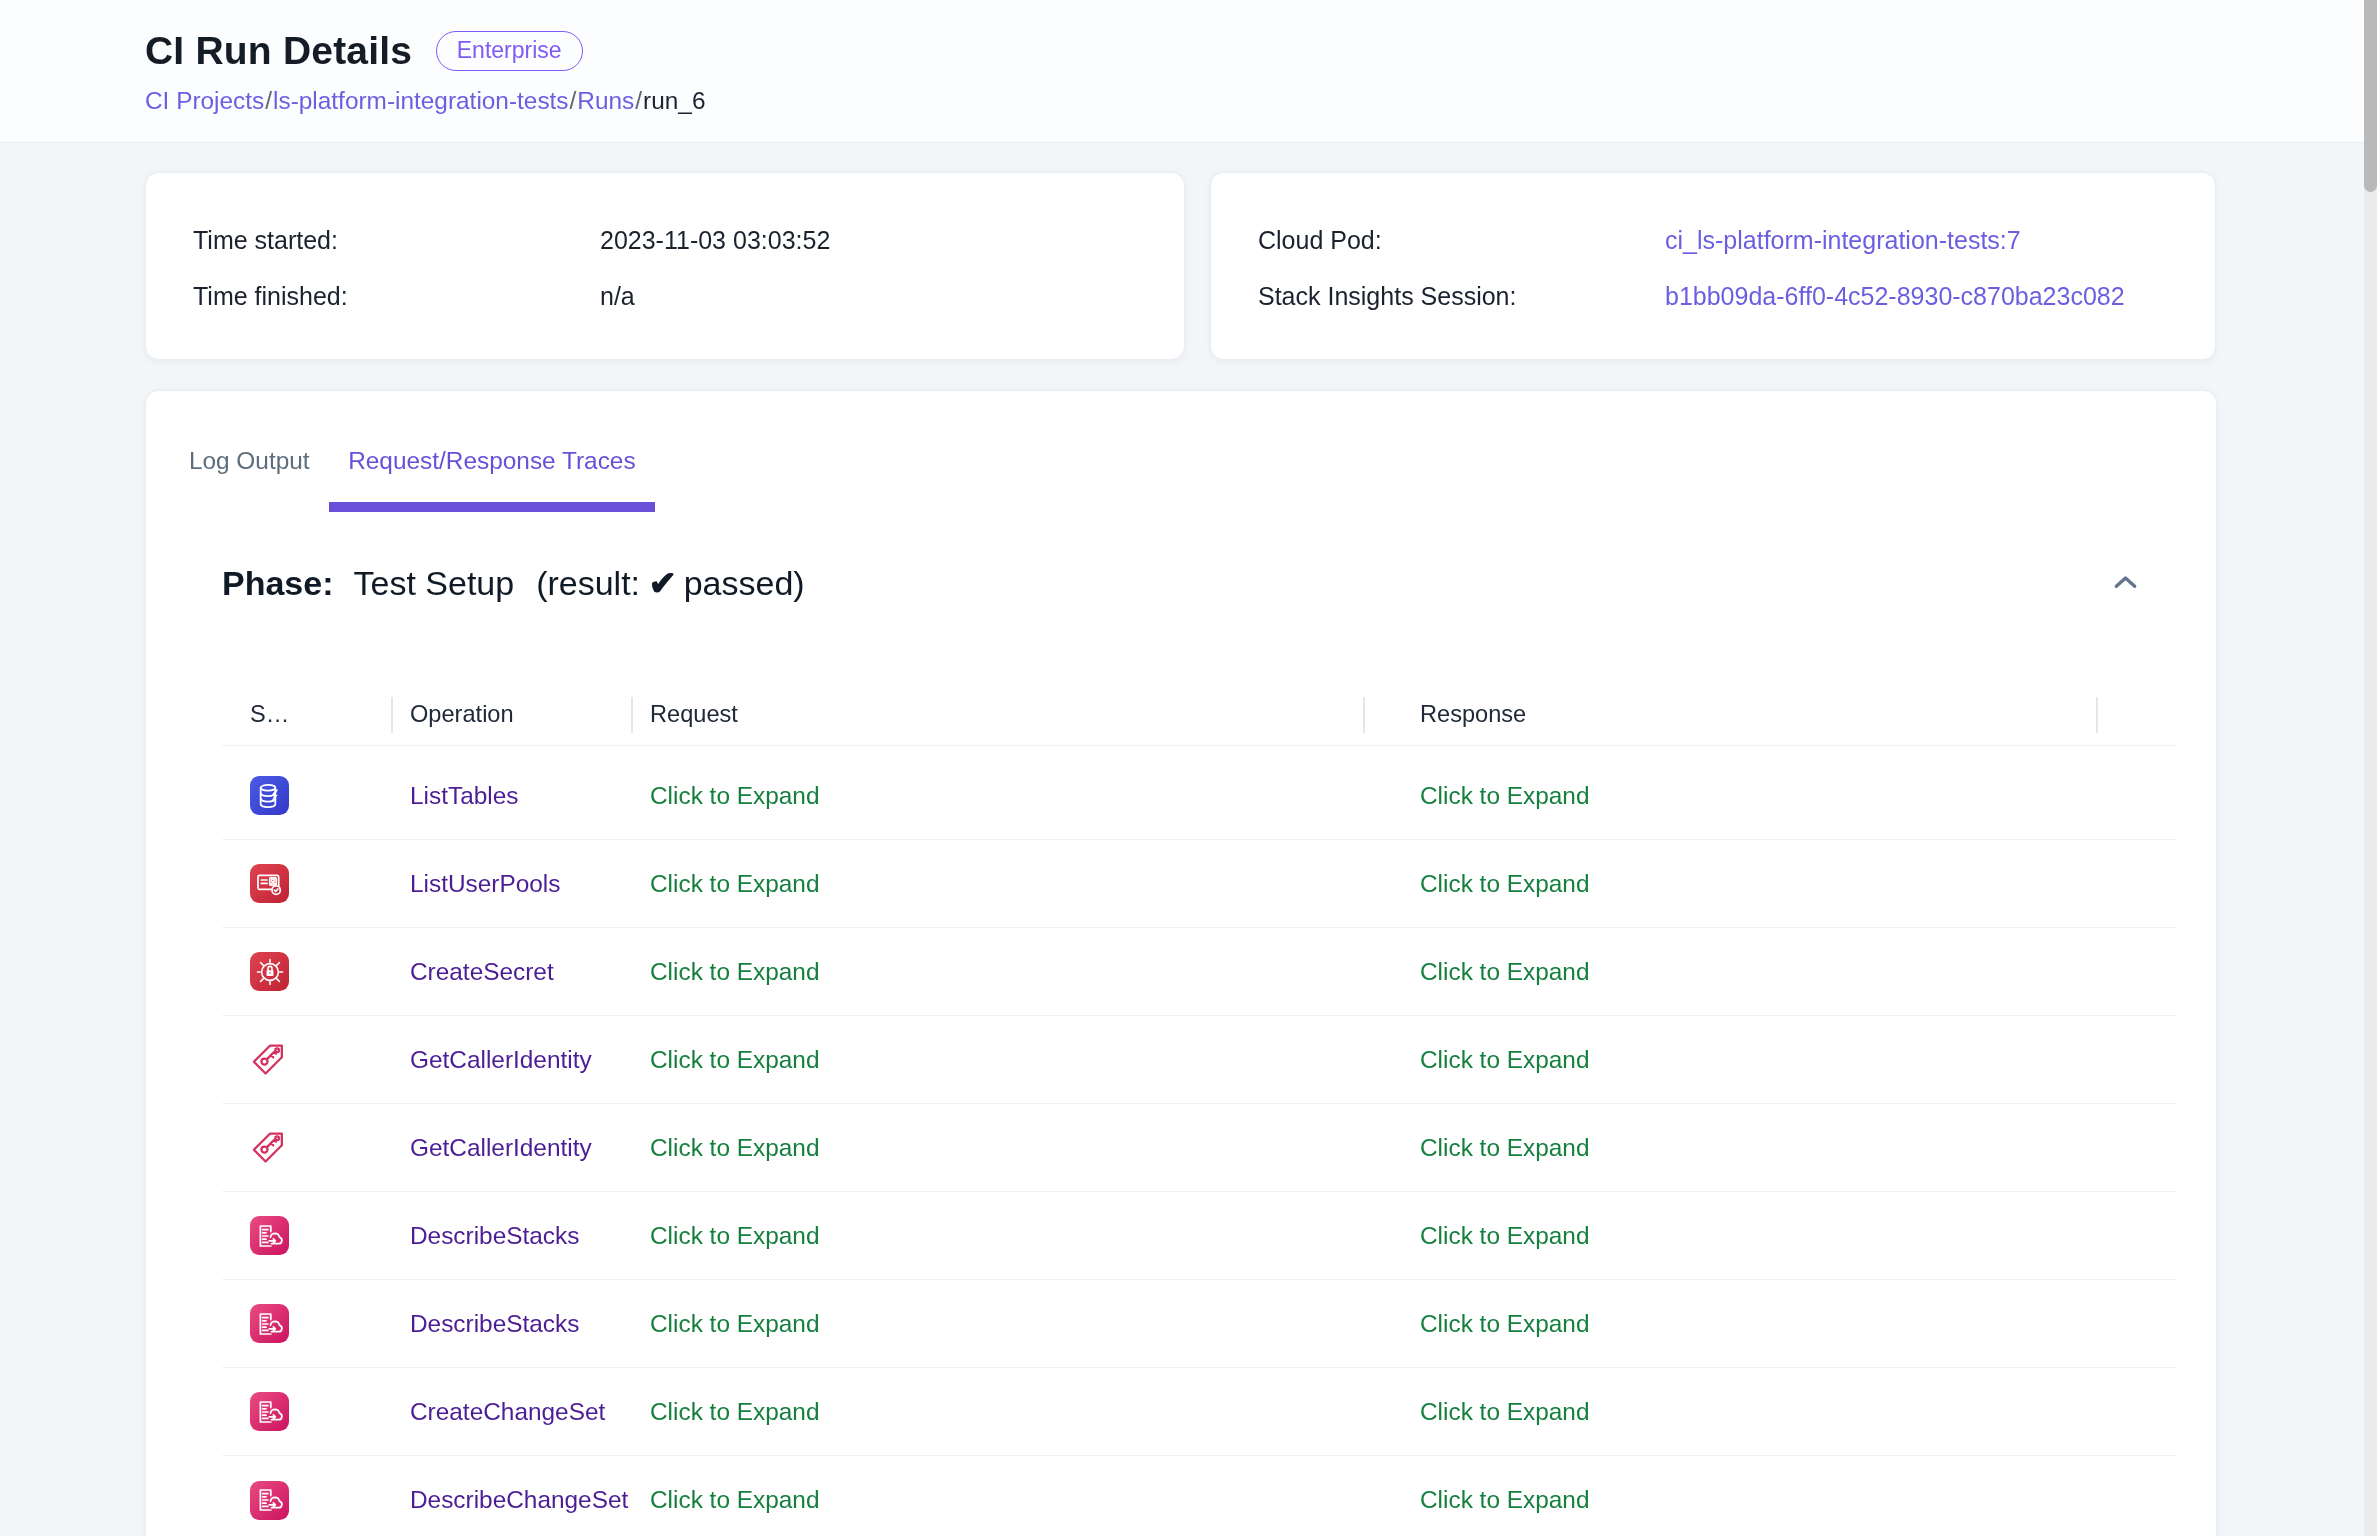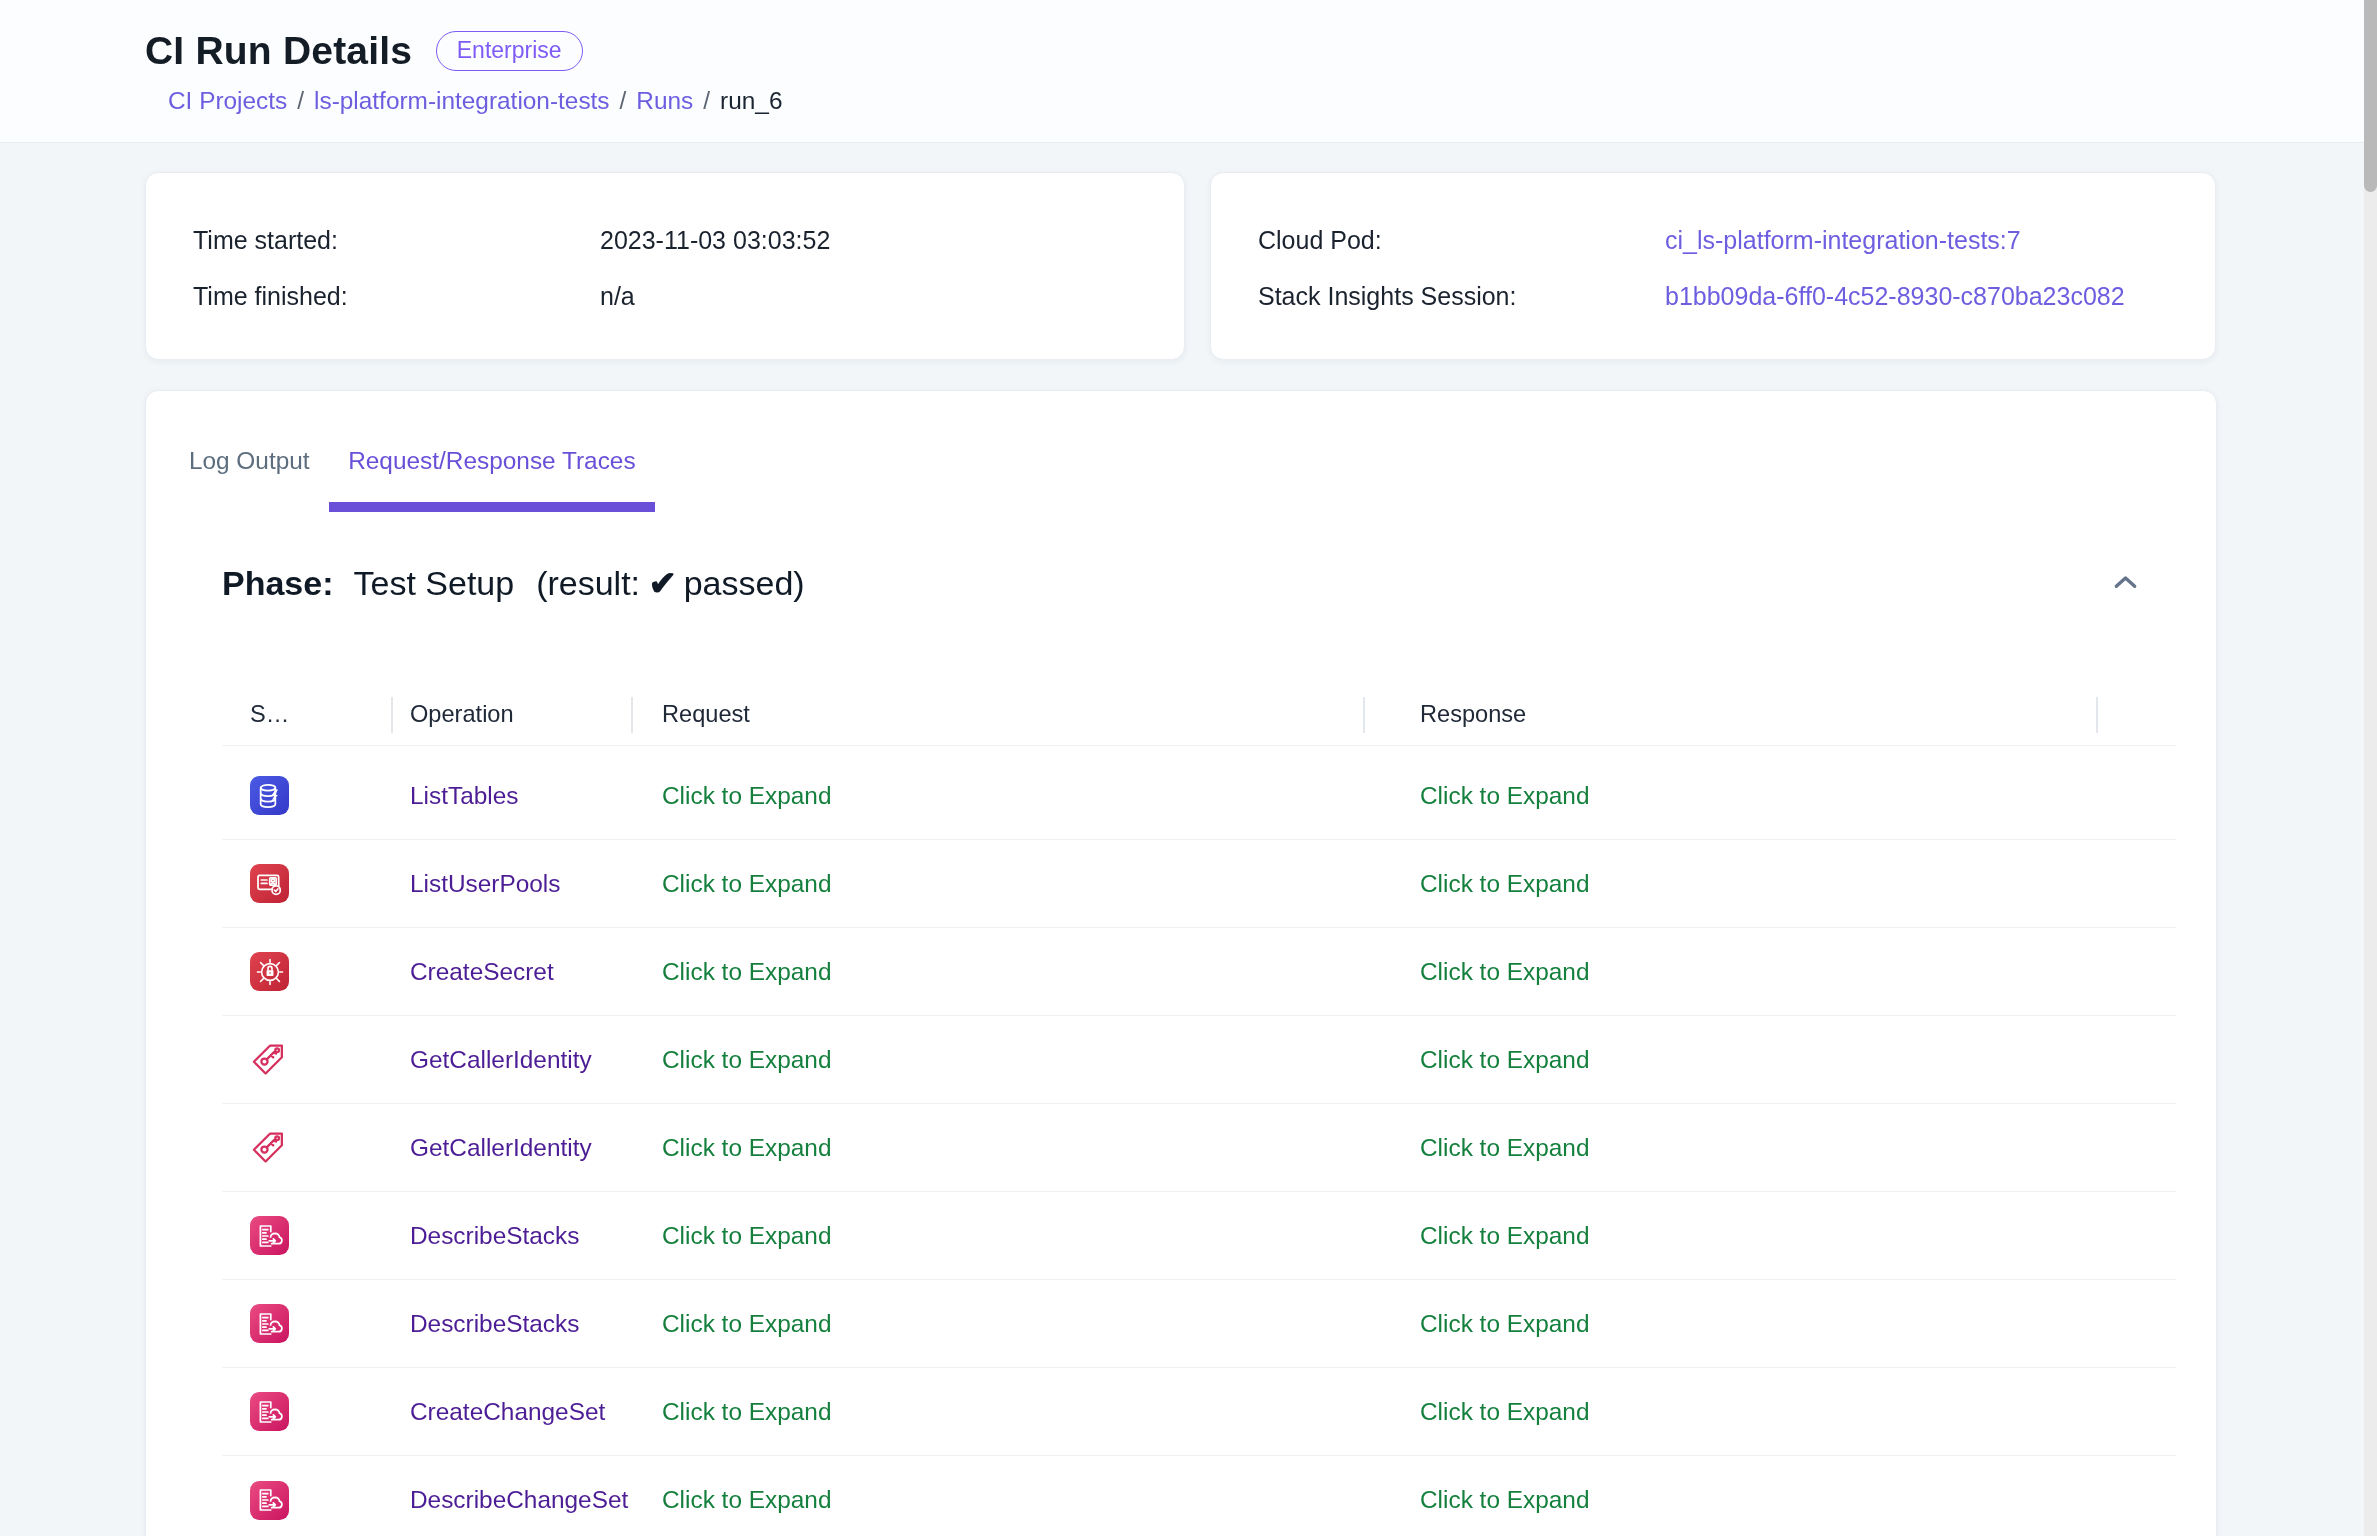--- a/index.html
+++ b/index.html
@@ -18,21 +18,21 @@
     padding:29px 0 0 145px;
   }
   .title-row { display:flex; align-items:center; gap:23.6px; }
   .page-title { font-size:39px; font-weight:700; color:#141c26; letter-spacing:0.2px; }
   .ent-chip {
     border:1.7px solid #7e5bf6; color:#7e5bf6;
     border-radius:840px; padding:6.7px 20px;
     font-size:23px; line-height:1.1; background:transparent;
     cursor:default;
   }
-  .breadcrumb { margin-top:13.5px; font-size:24.4px; display:flex; gap:10px; align-items:center;margin-left:23px; }
+  .breadcrumb { margin-top:13.5px; font-size:24.4px; display:flex; gap:1px; align-items:center; }
   .breadcrumb .crumb-link { color:#6d5ee0; cursor:pointer; text-decoration:none; }
   .breadcrumb .crumb-sep  { color:#5d6673; }
   .breadcrumb .crumb-current { color:#1b2431; }
 
   
   .content { padding:29.4px 0 0 145px; }
   .cards { display:flex; gap:25px; }
   .card {
     background:#ffffff;
     border:0.8px solid #e9edf2;
@@ -76,21 +76,21 @@
   
   .trace-table { margin:72px 42px 0 76px; width:1954px; }
   .thead { display:flex; height:61px; align-items:center; border-bottom:1.7px solid #eff1f4; }
   .hcell { position:relative; font-size:23.6px; font-weight:500; color:#202938; height:100%;
            display:flex; align-items:center; }
   .hcell::after {
     content:""; position:absolute; right:0; top:11.8px; bottom:11.8px; width:1.7px; background:#e3e6ea;
   }
   .col-1 { width:171px; padding-left:28px; }
   .col-2 { width:240px; padding-left:17px; }
-  .col-3 { width:732px; padding-left:29px; }
+  .col-3 { width:732px; padding-left:17px; }
   .col-4 { width:733px; padding-left:55px; }
   .tbody { padding-top:6.7px; }
   .trow { display:flex; height:88px; border-bottom:1.7px solid #f1f2f4; }
   .trow:last-child { border-bottom:none; }
   .cell { display:flex; align-items:center; height:100%; }
 
   .svc-icon {
     width:39px; height:39px; border-radius:9.3px;
     display:flex; align-items:center; justify-content:center; flex:0 0 auto;
   }

